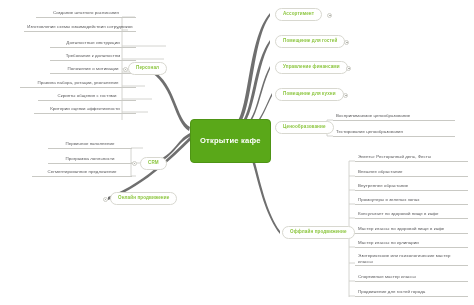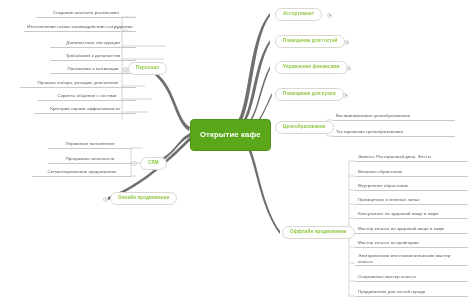--- a/index.html
+++ b/index.html
@@ -25,21 +25,21 @@
     line-height:1.05;
   }
   
   .root{
     background:#5aa819;
     border:1px solid #4e9415;
     border-radius:4px;
     color:#ffffff;
     font-size:7.6px;
     font-weight:bold;
-    padding:11px 9px;
+    padding:17px 9px;
     text-align:left;
     letter-spacing:.2px;
   }
   
   .branch{
     background:#ffffff;
     border:1px solid #d8d8d0;
     border-radius:7px;
     color:#8cc63f;
     font-size:4.6px;

